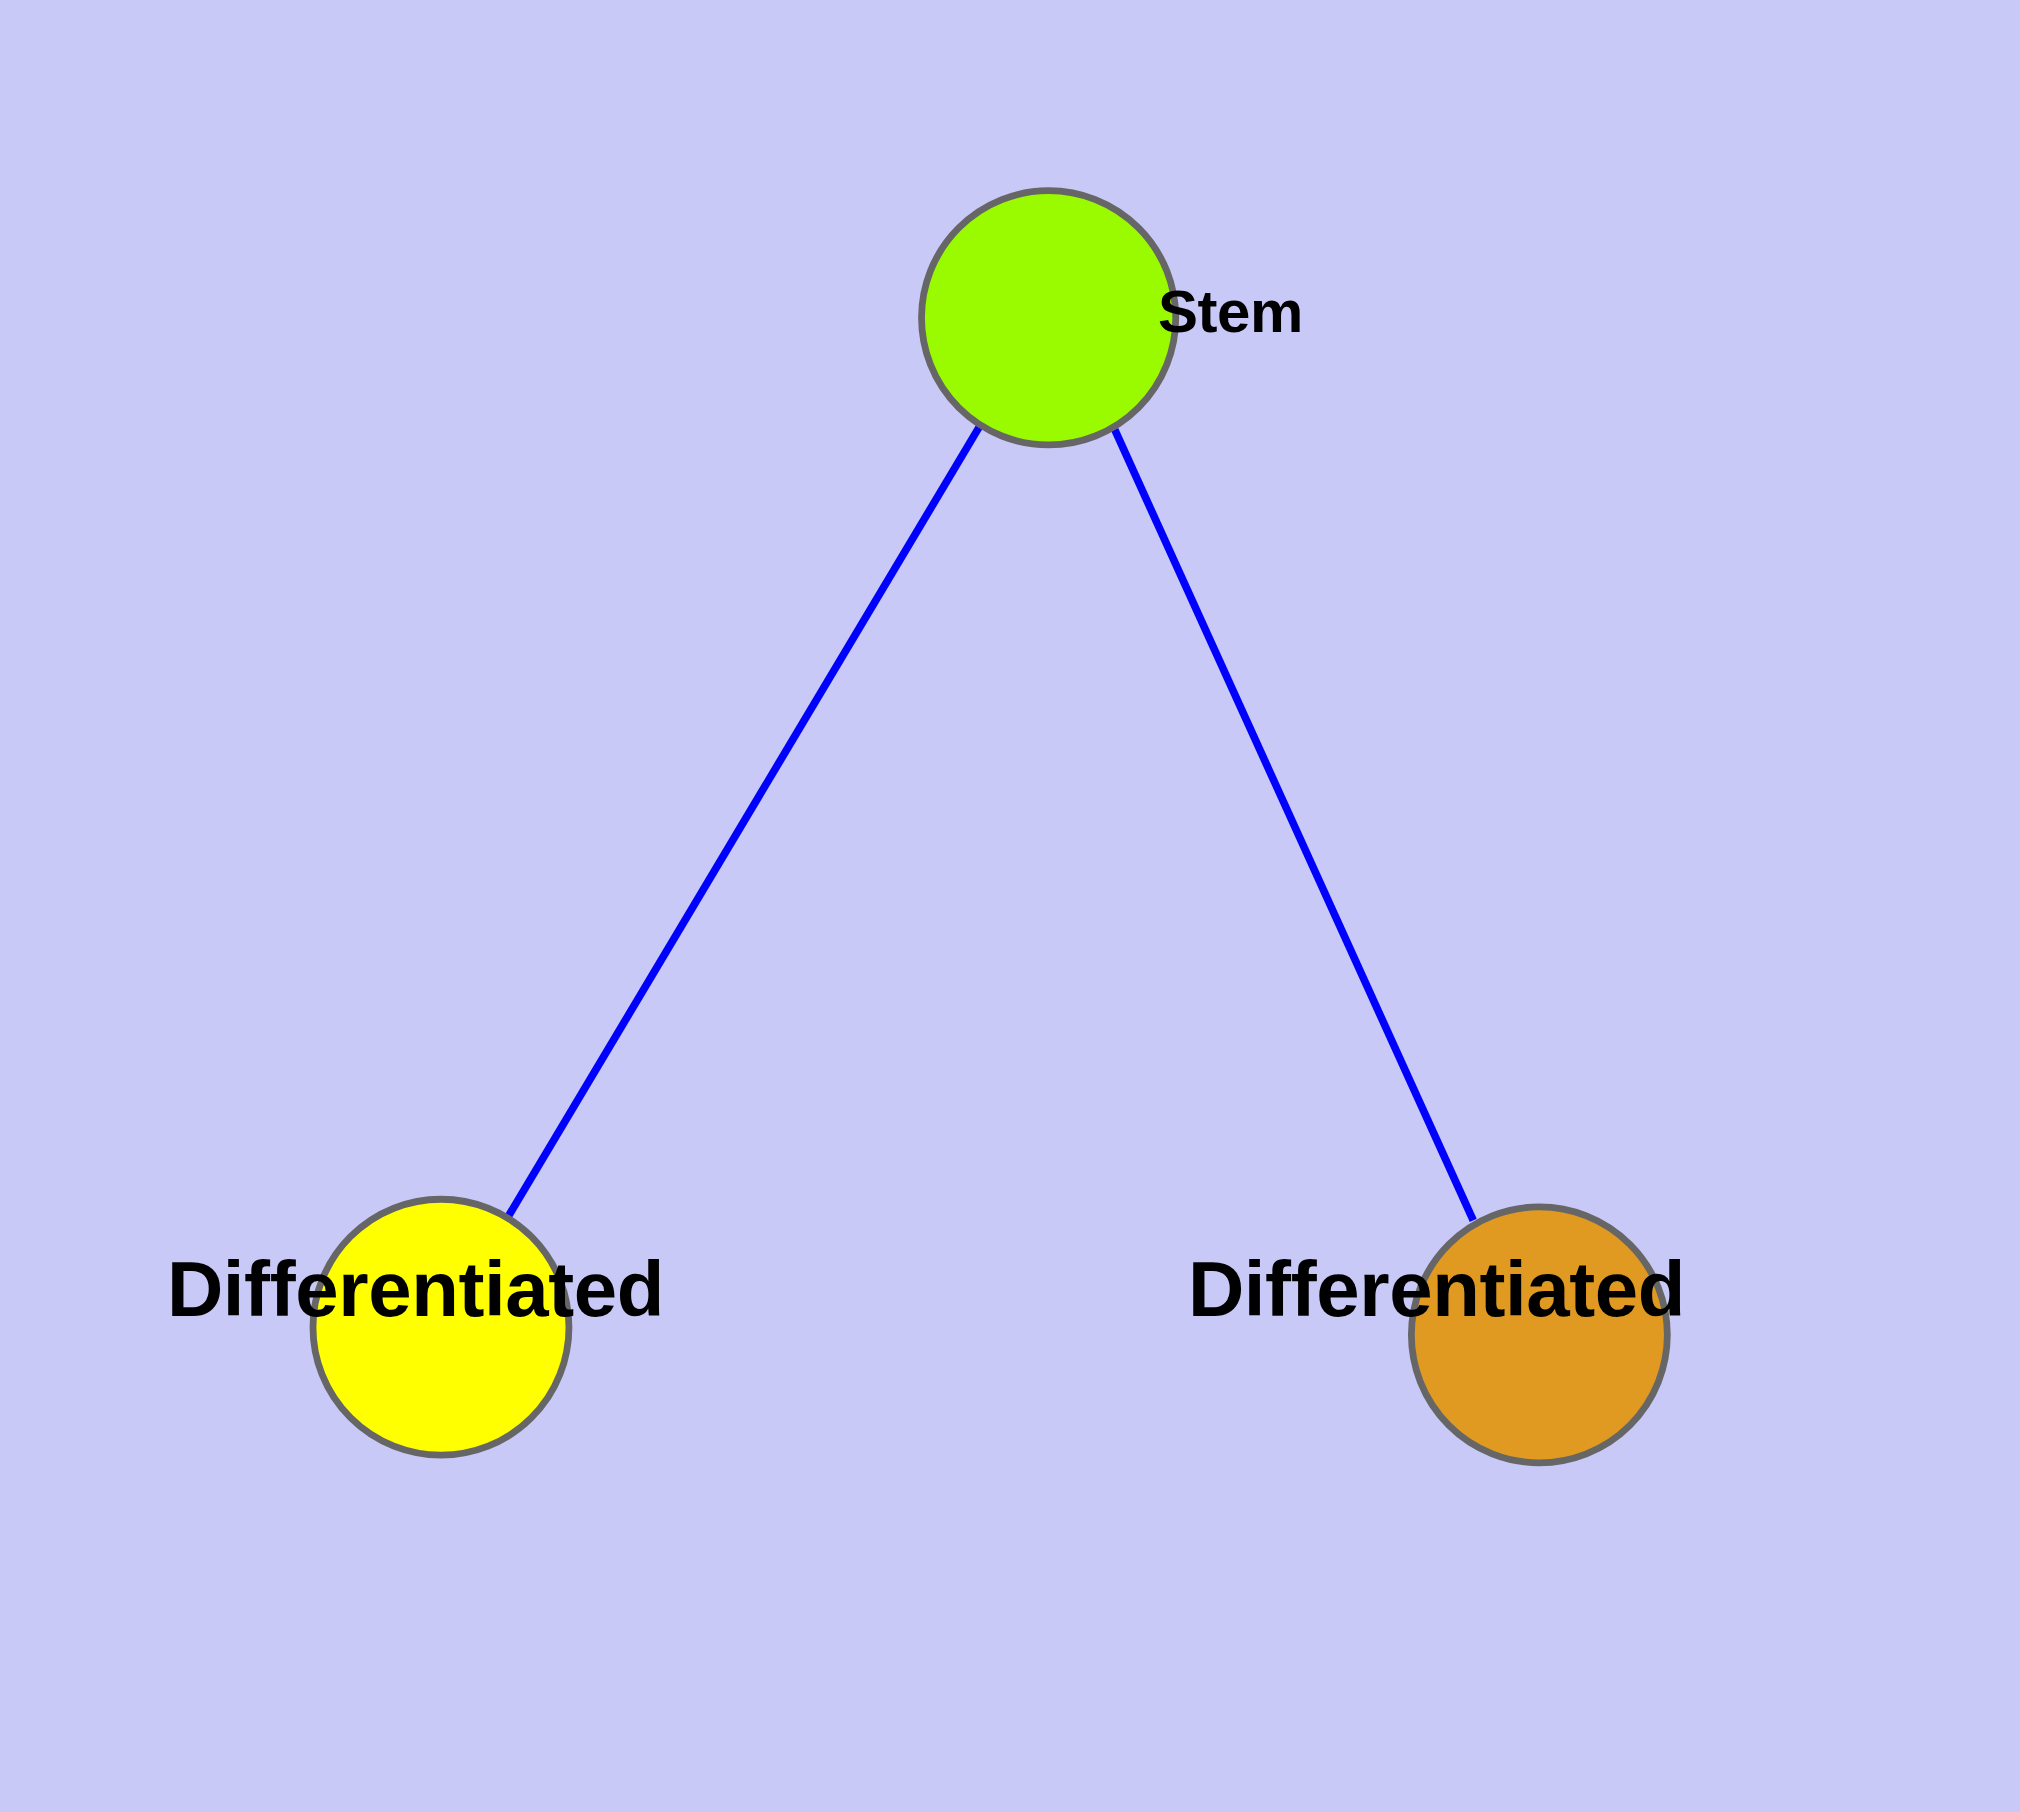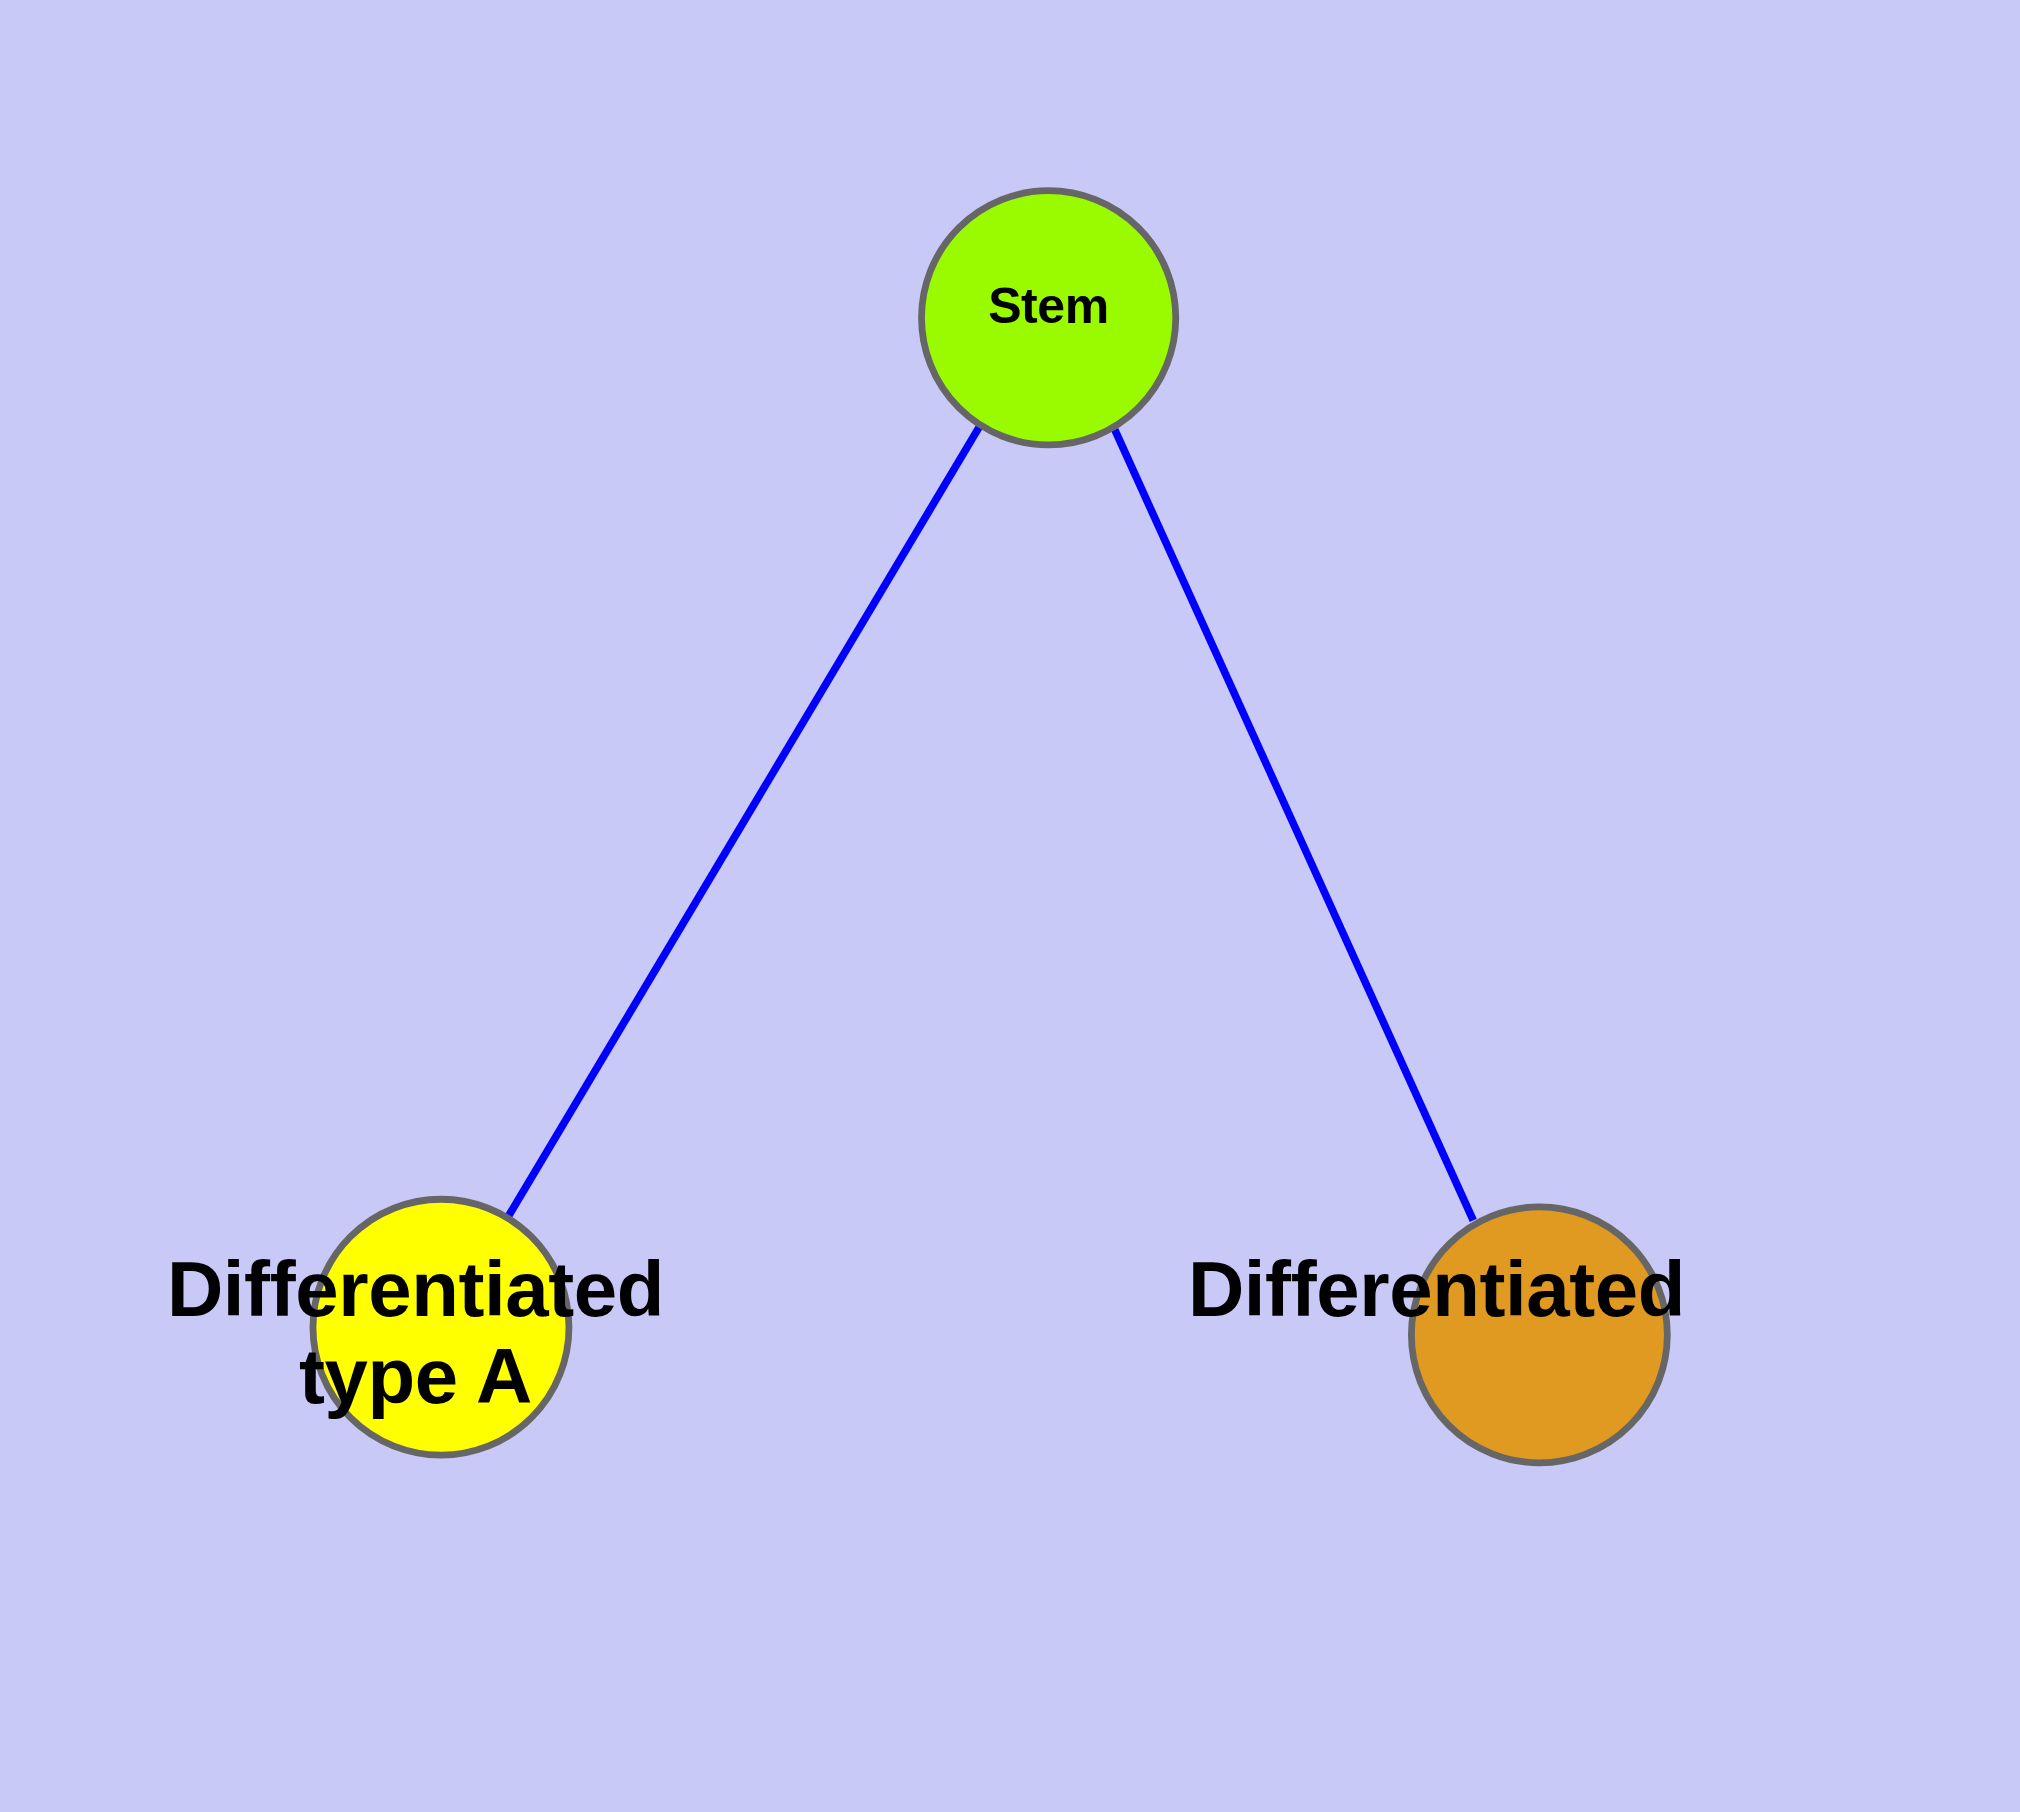--- a/index.html
+++ b/index.html
@@ -40,24 +40,25 @@
     position: absolute;
     font-weight: bold;
     color: #000000;
     text-align: center;
     line-height: 1.12;
     white-space: pre;
     letter-spacing: -0.4px;
     pointer-events: none;
   }
   #label-stem {
-    font-size: 50px;
+    font-size: 60px;
     left: 794px;
     top: 278px;
     width: 509px;
+    text-align: right;
   }
   #label-diff-a {
     font-size: 78px;
     left: 153px;
     top: 1246px;
     width: 525px;
   }
   #label-diff-b {
     font-size: 78px;
     left: 1174px;
@@ -79,18 +80,18 @@
     <line id="edge-0" class="edge-line" x1="1155" y1="504" x2="599" y2="1436" stroke="#0000ff" stroke-width="9"></line>
     <line id="edge-1" class="edge-line" x1="1315" y1="507" x2="1738" y2="1440" stroke="#0000ff" stroke-width="9"></line>
 
     <circle id="node-0" class="node-circle" cx="1237" cy="375" r="150" fill="#9afa00" stroke="#666666" stroke-width="8"></circle>
     <circle id="node-1" class="node-circle" cx="520" cy="1566" r="151" fill="#ffff00" stroke="#666666" stroke-width="8"></circle>
     <circle id="node-2" class="node-circle" cx="1816" cy="1575" r="151" fill="#e09a22" stroke="#666666" stroke-width="8"></circle>
   </svg>
 
   <div id="label-stem" class="node-label"><span>Stem</span></div>
 
-  <div id="label-diff-a" class="node-label"><span>Differentiated</span><br><span>type A</span></div>
+  <div id="label-diff-a" class="node-label"><span>Differentiated</span><br></div>
 
   <div id="label-diff-b" class="node-label"><span>Differentiated</span><br></div>
 
 </div>
 
 
 </body></html>

